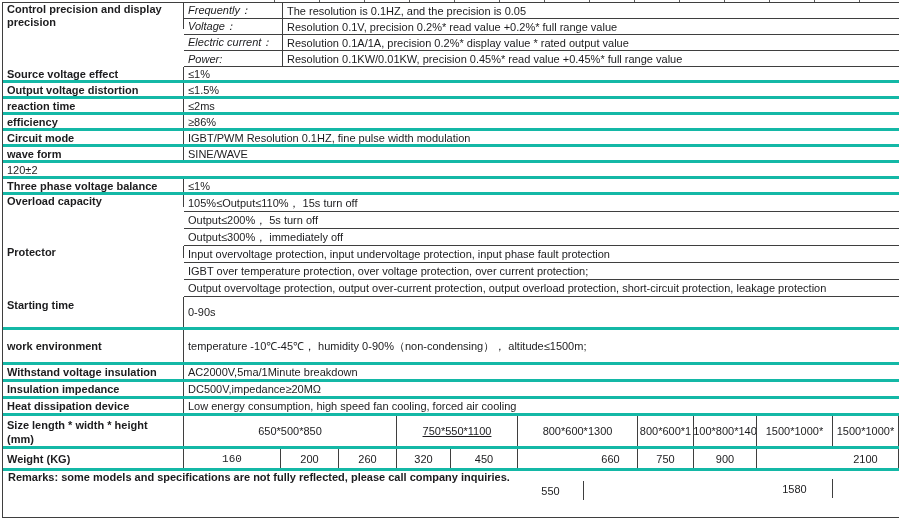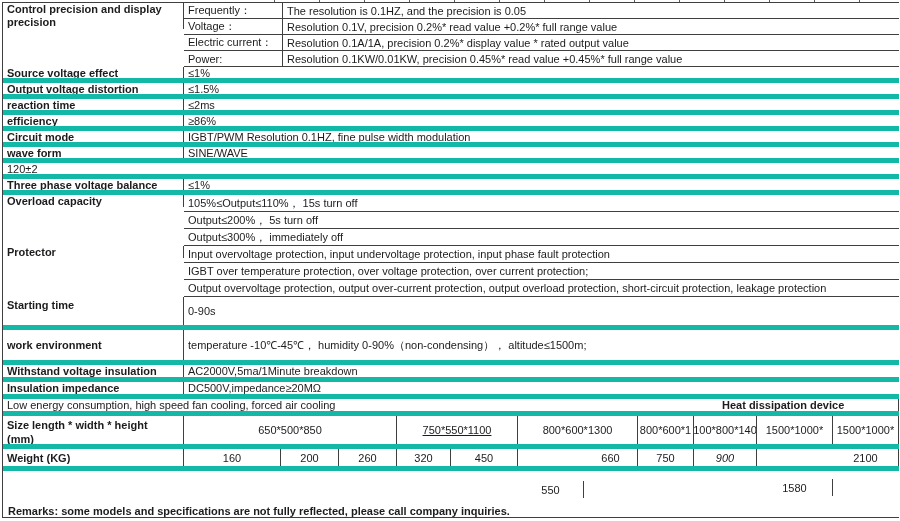--- a/index.html
+++ b/index.html
@@ -4,45 +4,45 @@
 <style>
   html,body{margin:0;padding:0;background:#fff;}
   .screen{
     position:relative;width:900px;height:521px;background:#ffffff;overflow:hidden;
     font-family:"Liberation Sans",sans-serif;font-size:11px;color:#1c1c1e;
   }
   .ticks{position:absolute;top:0;left:230px;width:668px;height:2px;
     background:repeating-linear-gradient(90deg,transparent 0,transparent 44px,#5a5a5a 44px,#5a5a5a 45px);}
   .spec{position:absolute;left:2px;top:2px;width:896px;
     border-top:1px solid #3f3f3f;border-left:1px solid #3f3f3f;}
-  .row{display:flex;box-sizing:border-box;border-bottom:5px solid #14b8a6;}
+  .row{display:flex;box-sizing:border-box;border-bottom:3px solid #14b8a6;}
   .grp{display:flex;}
   .subcol{flex:1 1 auto;display:flex;flex-direction:column;min-width:0;}
   .srow{display:flex;box-sizing:border-box;border-bottom:1px solid #3f3f3f;min-height:0;}
   .h16{height:16px;flex:0 0 16px;}
   .h17{height:17px;flex:0 0 17px;}
   .h33{height:33px;}
   .h35{height:35px;}
   .h22{height:22px;}
   .cell{box-sizing:border-box;display:flex;align-items:center;height:100%;
     padding:0 4px;overflow:hidden;white-space:nowrap;border-right:1px solid #3f3f3f;min-width:0;}
   .lbl{font-weight:bold;flex:0 0 181px;}
-  .sub{flex:0 0 99px;}
+  .sub{flex:0 0 99px;font-style:italic;}
   .val{flex:1 1 auto;border-right:none;}
   .wrap{white-space:normal;line-height:13px;}
   .va-top{align-items:flex-start;padding-top:2px;}
   .blk{display:block;line-height:14px;padding-top:2px;}
   .ctr{justify-content:center;padding:0 1px;}
   .s1{flex:0 0 213px;} .s2{flex:0 0 121px;text-decoration:underline;} .s3{flex:0 0 120px;text-align:right;} .s4{flex:0 0 56px;}
   .s5{flex:0 0 63px;} .s6{flex:0 0 76px;} .s7{flex:1 1 auto;}
-  .c1{flex:0 0 97px;} .c2{flex:0 0 58px;} .c3{flex:0 0 58px;} .c4{flex:0 0 54px;}
+  .c1{flex:0 0 97px;font-family:Liberation Mono, monospace;} .c2{flex:0 0 58px;} .c3{flex:0 0 58px;} .c4{flex:0 0 54px;}
   .c5{flex:0 0 67px;} .c6{flex:0 0 66px;margin-top:32px;} .c7{flex:0 0 54px;} .c8{flex:0 0 56px;}
-  .c9{flex:0 0 63px;font-style:italic;} .c10{flex:0 0 76px;margin-top:30px;} .c11{flex:1 1 auto;}
+  .c9{flex:0 0 63px;} .c10{flex:0 0 76px;margin-top:30px;} .c11{flex:1 1 auto;}
   .remarks-row{height:47px;box-sizing:border-box;border-bottom:1px solid #3f3f3f;
-    display:flex;align-items:flex-end;font-weight:bold;padding:0 5px;overflow:hidden;white-space:nowrap;}
+    display:flex;align-items:flex-start;font-weight:bold;padding:0 5px;overflow:hidden;white-space:nowrap;}
 </style>
 </head>
 <body>
 
 <div class="screen">
   <div class="ticks"></div>
 
   <div class="spec">
 
     <div class="grp">
@@ -143,22 +143,22 @@
 
     <div class="row h17">
       <div class="cell lbl">Withstand voltage insulation</div>
       <div class="cell val">AC2000V,5ma/1Minute breakdown</div>
     </div>
     <div class="row h17">
       <div class="cell lbl">Insulation impedance</div>
       <div class="cell val">DC500V,impedance≥20MΩ</div>
     </div>
     <div class="row h17">
+      <div class="cell lbl">Heat dissipation device</div>
       <div class="cell val">Low energy consumption, high speed fan cooling, forced air cooling</div>
-      <div class="cell lbl">Heat dissipation device</div>
     </div>
 
     <div class="row h33">
       <div class="cell lbl blk va-top">
         <div>Size length * width * height</div>
         <div>(mm)</div>
       </div>
       <div class="cell ctr s1">650*500*850</div>
       <div class="cell ctr s2">750*550*1100</div>
       <div class="cell ctr s3">800*600*1300</div>

